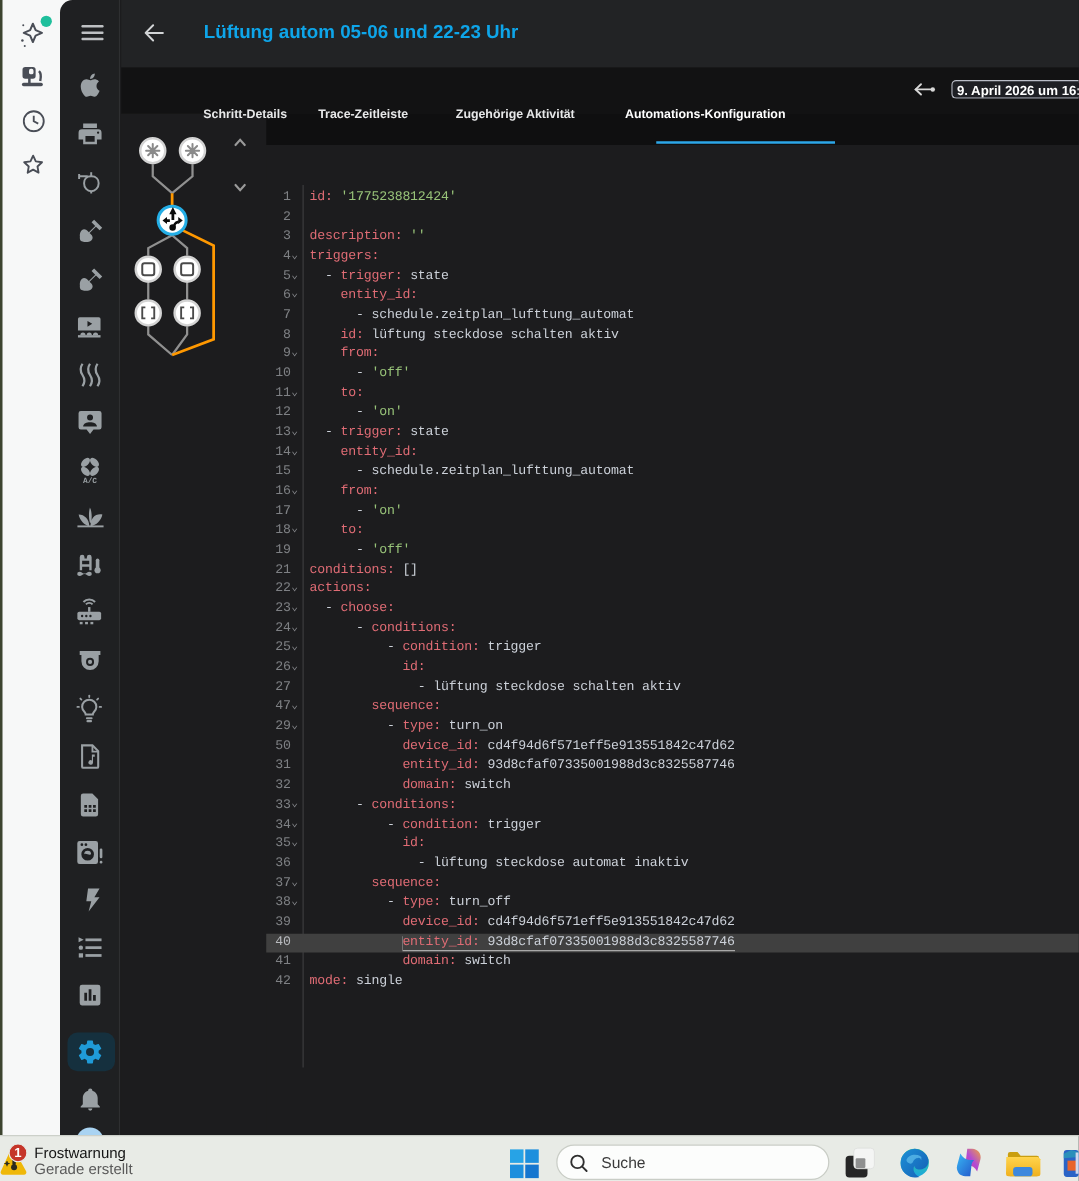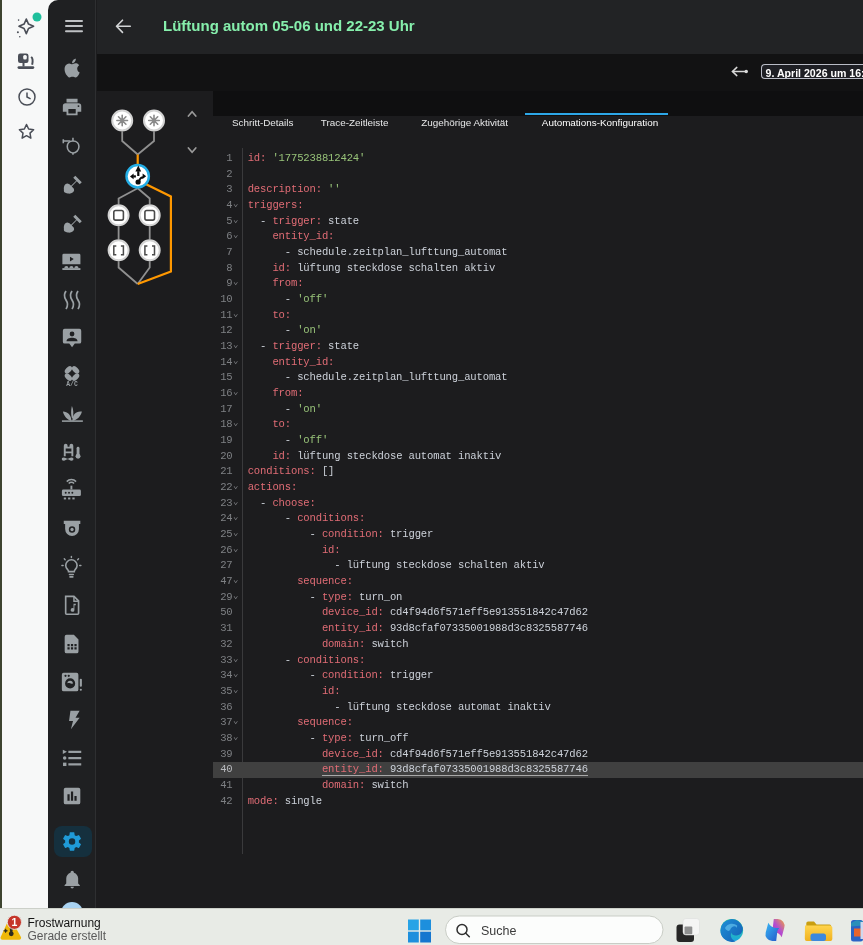--- a/index.html
+++ b/index.html
@@ -5,22 +5,22 @@
 html,body{width:863px;height:945px;overflow:hidden;background:#1c1c1e;font-family:"Liberation Sans",sans-serif}
 .abs{position:absolute}
 #wstrip{position:absolute;left:0;top:0;width:60px;height:908px;background:#f7f8f8}
 #ledge{position:absolute;left:0;top:0;width:2px;height:908px;background:#3d4430}
 #sidebar{position:absolute;left:48px;top:0;width:48px;height:908px;background:#1f2022;border-right:1px solid #2e2f31;border-top-left-radius:10px}
 #header{position:absolute;left:97px;top:0;width:766px;height:54px;background:#222325}
 #band{position:absolute;left:97px;top:54px;width:766px;height:37px;background:#121213}
 #graphp{position:absolute;left:97px;top:91px;width:116px;height:817px;background:#1c1c1e}
 #tabbar{position:absolute;left:213px;top:91px;width:650px;height:25px;background:#0f0f10}
 #codep{position:absolute;left:213px;top:116px;width:650px;height:792px;background:#1c1c1e}
-.htitle{position:absolute;left:163px;top:19.4px;font-size:15px;font-weight:bold;line-height:14px;color:#86efac}
-.tab{position:absolute;top:117px;width:200px;height:14px;line-height:11px;font-size:9.9px;font-weight:normal;color:#e7e8e9;text-align:center}
+.htitle{position:absolute;left:163px;top:19.4px;font-size:15px;font-weight:bold;line-height:14px;color:#0ea5e9}
+.tab{position:absolute;top:86px;width:200px;height:14px;line-height:11px;font-size:9.9px;font-weight:bold;color:#e7e8e9;text-align:left}
 #gutline{position:absolute;left:242px;top:148px;width:1px;height:706px;background:#3a3a3c}
 #codelines{position:absolute;left:213px;top:151px;width:650px}
 .cl{position:relative;height:15.683px;white-space:pre;font-family:"Liberation Mono",monospace;font-size:10.55px;letter-spacing:-0.145px;line-height:15.683px}
 .cl .ln{position:absolute;left:0;top:0;width:19.5px;text-align:right;color:#7e8084}
 .cl .fold{position:absolute;left:20px;top:-1px;color:#85878b;font-size:9px}
 .cl .ct{position:absolute;left:34.7px;top:0}
 .ck{color:#e06c75}
 .cs{color:#98c379}
 .cp{color:#ccd1d9}
 .cl.active{background:#404040;width:650px}
@@ -76,21 +76,20 @@
 <div class="cl"><span class="ln">10</span><span class="ct"><span class="cp">      - </span><span class="cs">'off'</span></span></div>
 <div class="cl"><span class="ln">11</span><span class="fold">⌄</span><span class="ct"><span class="cp">    </span><span class="ck">to:</span></span></div>
 <div class="cl"><span class="ln">12</span><span class="ct"><span class="cp">      - </span><span class="cs">'on'</span></span></div>
 <div class="cl"><span class="ln">13</span><span class="fold">⌄</span><span class="ct"><span class="cp">  - </span><span class="ck">trigger:</span><span class="cp"> state</span></span></div>
 <div class="cl"><span class="ln">14</span><span class="fold">⌄</span><span class="ct"><span class="cp">    </span><span class="ck">entity_id:</span></span></div>
 <div class="cl"><span class="ln">15</span><span class="ct"><span class="cp">      - </span><span class="cp">schedule.zeitplan_lufttung_automat</span></span></div>
 <div class="cl"><span class="ln">16</span><span class="fold">⌄</span><span class="ct"><span class="cp">    </span><span class="ck">from:</span></span></div>
 <div class="cl"><span class="ln">17</span><span class="ct"><span class="cp">      - </span><span class="cs">'on'</span></span></div>
 <div class="cl"><span class="ln">18</span><span class="fold">⌄</span><span class="ct"><span class="cp">    </span><span class="ck">to:</span></span></div>
 <div class="cl"><span class="ln">19</span><span class="ct"><span class="cp">      - </span><span class="cs">'off'</span></span></div>
-<div class="cl"><span class="ln">20</span><span class="ct"><span class="cp">    </span><span class="ck">id:</span><span class="cp"> lüftung steckdose automat inaktiv</span></span></div>
 <div class="cl"><span class="ln">21</span><span class="ct"><span class="cp"></span><span class="ck">conditions:</span><span class="cp"> []</span></span></div>
 <div class="cl"><span class="ln">22</span><span class="fold">⌄</span><span class="ct"><span class="cp"></span><span class="ck">actions:</span></span></div>
 <div class="cl"><span class="ln">23</span><span class="fold">⌄</span><span class="ct"><span class="cp">  - </span><span class="ck">choose:</span></span></div>
 <div class="cl"><span class="ln">24</span><span class="fold">⌄</span><span class="ct"><span class="cp">      - </span><span class="ck">conditions:</span></span></div>
 <div class="cl"><span class="ln">25</span><span class="fold">⌄</span><span class="ct"><span class="cp">          - </span><span class="ck">condition:</span><span class="cp"> trigger</span></span></div>
 <div class="cl"><span class="ln">26</span><span class="fold">⌄</span><span class="ct"><span class="cp">            </span><span class="ck">id:</span></span></div>
 <div class="cl"><span class="ln">27</span><span class="ct"><span class="cp">              - </span><span class="cp">lüftung steckdose schalten aktiv</span></span></div>
 <div class="cl"><span class="ln">47</span><span class="fold">⌄</span><span class="ct"><span class="cp">        </span><span class="ck">sequence:</span></span></div>
 <div class="cl"><span class="ln">29</span><span class="fold">⌄</span><span class="ct"><span class="cp">          - </span><span class="ck">type:</span><span class="cp"> turn_on</span></span></div>
 <div class="cl"><span class="ln">50</span><span class="ct"><span class="cp">            </span><span class="ck">device_id:</span><span class="cp"> cd4f94d6f571eff5e913551842c47d62</span></span></div>

